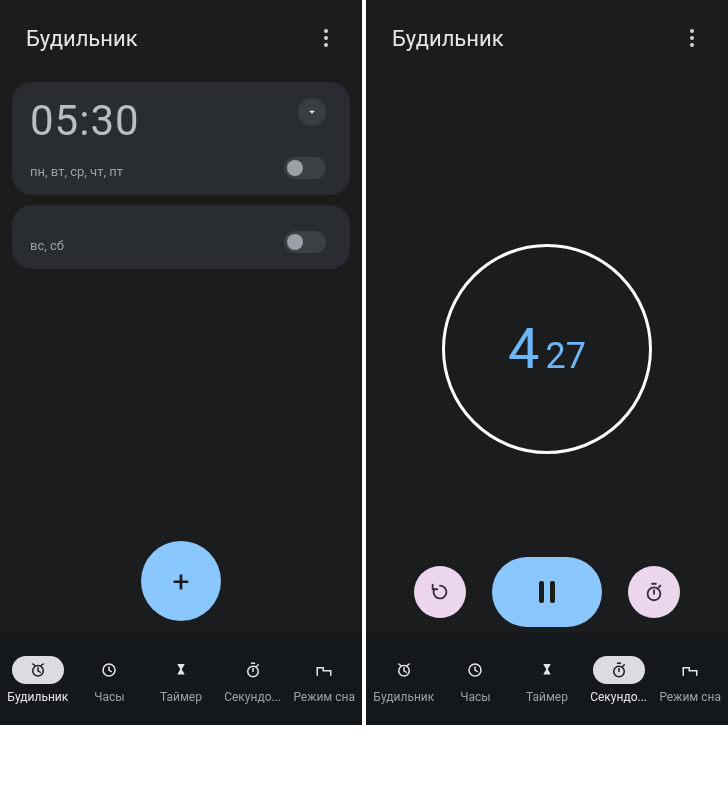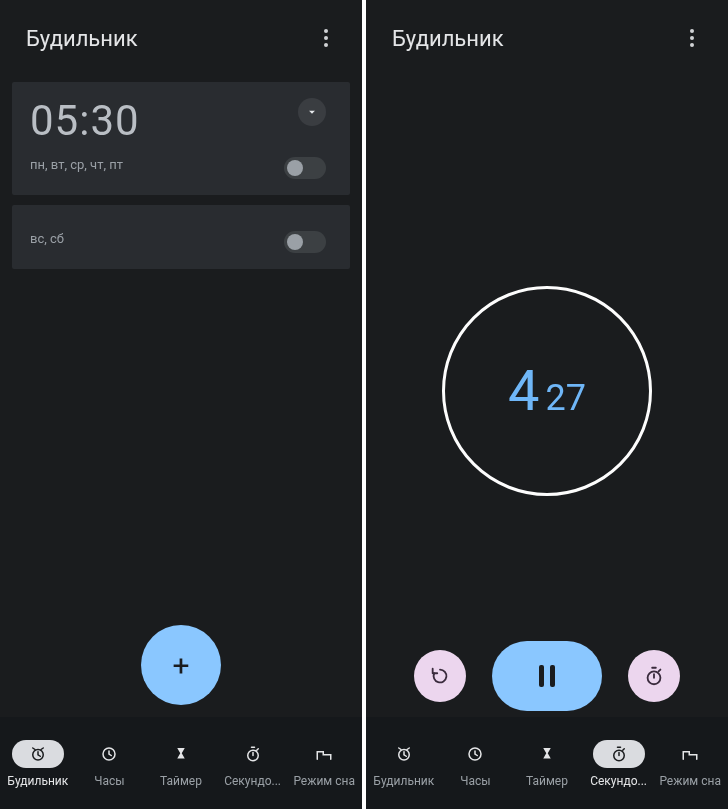--- a/index.html
+++ b/index.html
@@ -11,35 +11,35 @@
     --chip:#3c4043;
     --switch-off:#3c4043;
     --switch-thumb:#9aa0a6;
     --accent-blue:#8ac7ff;
     --accent-pink:#ecd6ee;
     --nav-bg:#15181b;
     --nav-pill:#dadce0;
   }
   *{box-sizing:border-box;}
   body{margin:0;background:#fff;font-family:"Google Sans","Segoe UI",Roboto,Arial,sans-serif;}
-  .device-row{display:flex;width:728px;height:809px;}
+  .device-row{display:flex;width:728px;height:725px;}
   .sep{width:4px;height:100%;background:#ffffff;}
   .phone{flex:1;height:100%;background:var(--bg);display:flex;flex-direction:column;position:relative;overflow:hidden;}
   .appbar{display:flex;align-items:center;justify-content:space-between;padding:22px 20px 10px 26px;}
   .title{color:var(--txt);font-size:22px;font-weight:400;}
   .more-btn{width:32px;height:32px;display:flex;align-items:center;justify-content:center;border-radius:50%;}
   .dot{width:4px;height:4px;border-radius:50%;background:#d0d2d5;display:block;}
   .more-btn .dots{display:flex;flex-direction:column;gap:3px;}
   .content{flex:1;padding:18px 12px 0 12px;}
-  .card{background:var(--card2);border-radius:2px;padding:14px 24px 16px 18px;margin-bottom:10px;}
+  .card{background:var(--card2);border-radius:20px;padding:14px 24px 16px 18px;margin-bottom:10px;}
   .card-top{display:flex;justify-content:space-between;align-items:flex-start;}
   .time{color:#b9bec4;font-size:42px;font-weight:400;letter-spacing:1px;}
   .chev{width:28px;height:28px;border-radius:50%;background:#3a3d41;display:flex;align-items:center;justify-content:center;margin-top:2px;}
   .chev svg{width:14px;height:14px;fill:#e8eaed;}
-  .card-bottom{display:flex;justify-content:space-between;align-items:flex-start;margin-top:12px;}
+  .card-bottom{display:flex;justify-content:space-between;align-items:flex-end;margin-top:12px;}
   .days{color:var(--muted);font-size:13px;}
   .switch{width:42px;height:22px;border-radius:14px;background:var(--switch-off);position:relative;}
   .switch::after{content:"";position:absolute;left:3px;top:3px;width:16px;height:16px;border-radius:50%;background:var(--switch-thumb);}
   .fab{position:absolute;left:50%;transform:translateX(-50%);bottom:104px;width:80px;height:80px;border-radius:50%;background:var(--accent-blue);display:flex;align-items:center;justify-content:center;font-size:30px;color:#1a1c1e;}
   .nav{height:92px;background:var(--nav-bg);display:flex;align-items:center;justify-content:space-around;padding:10px 2px 8px 2px;}
   .nav-item{display:flex;flex-direction:column;align-items:center;gap:6px;color:var(--muted);font-size:12px;width:20%;overflow:hidden;}
   .nav-item.active{color:#e4e5e7;}
   .nav-item.active .icon-pill{background:var(--nav-pill);}
   .nav-item.active .icon-pill svg{fill:#1a1c1e;stroke:#1a1c1e;}
   .icon-pill{width:52px;height:28px;border-radius:14px;display:flex;align-items:center;justify-content:center;}

